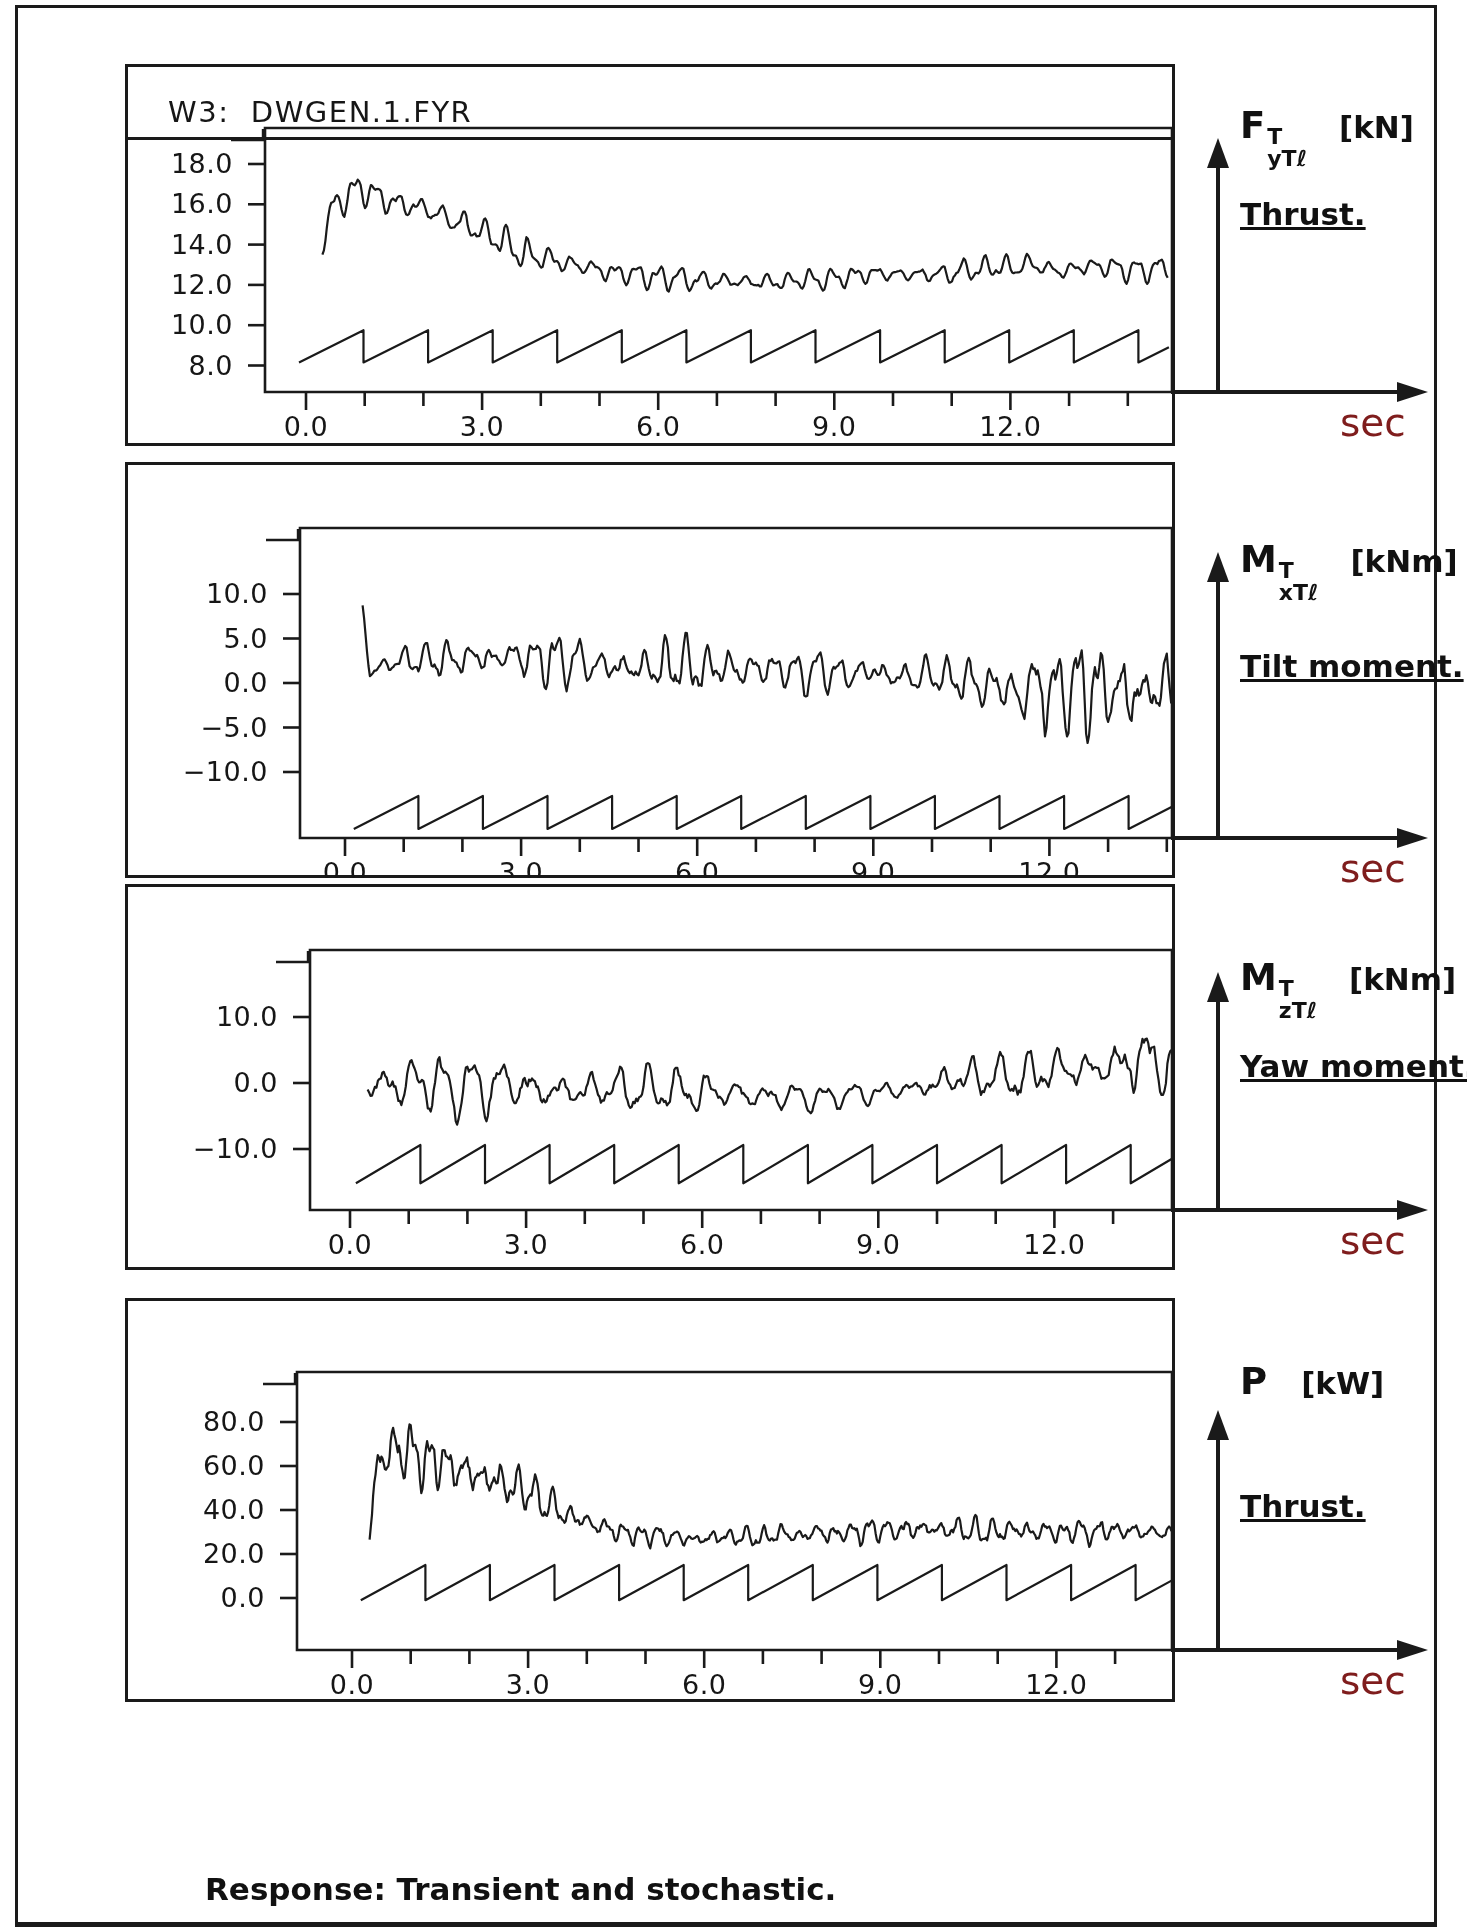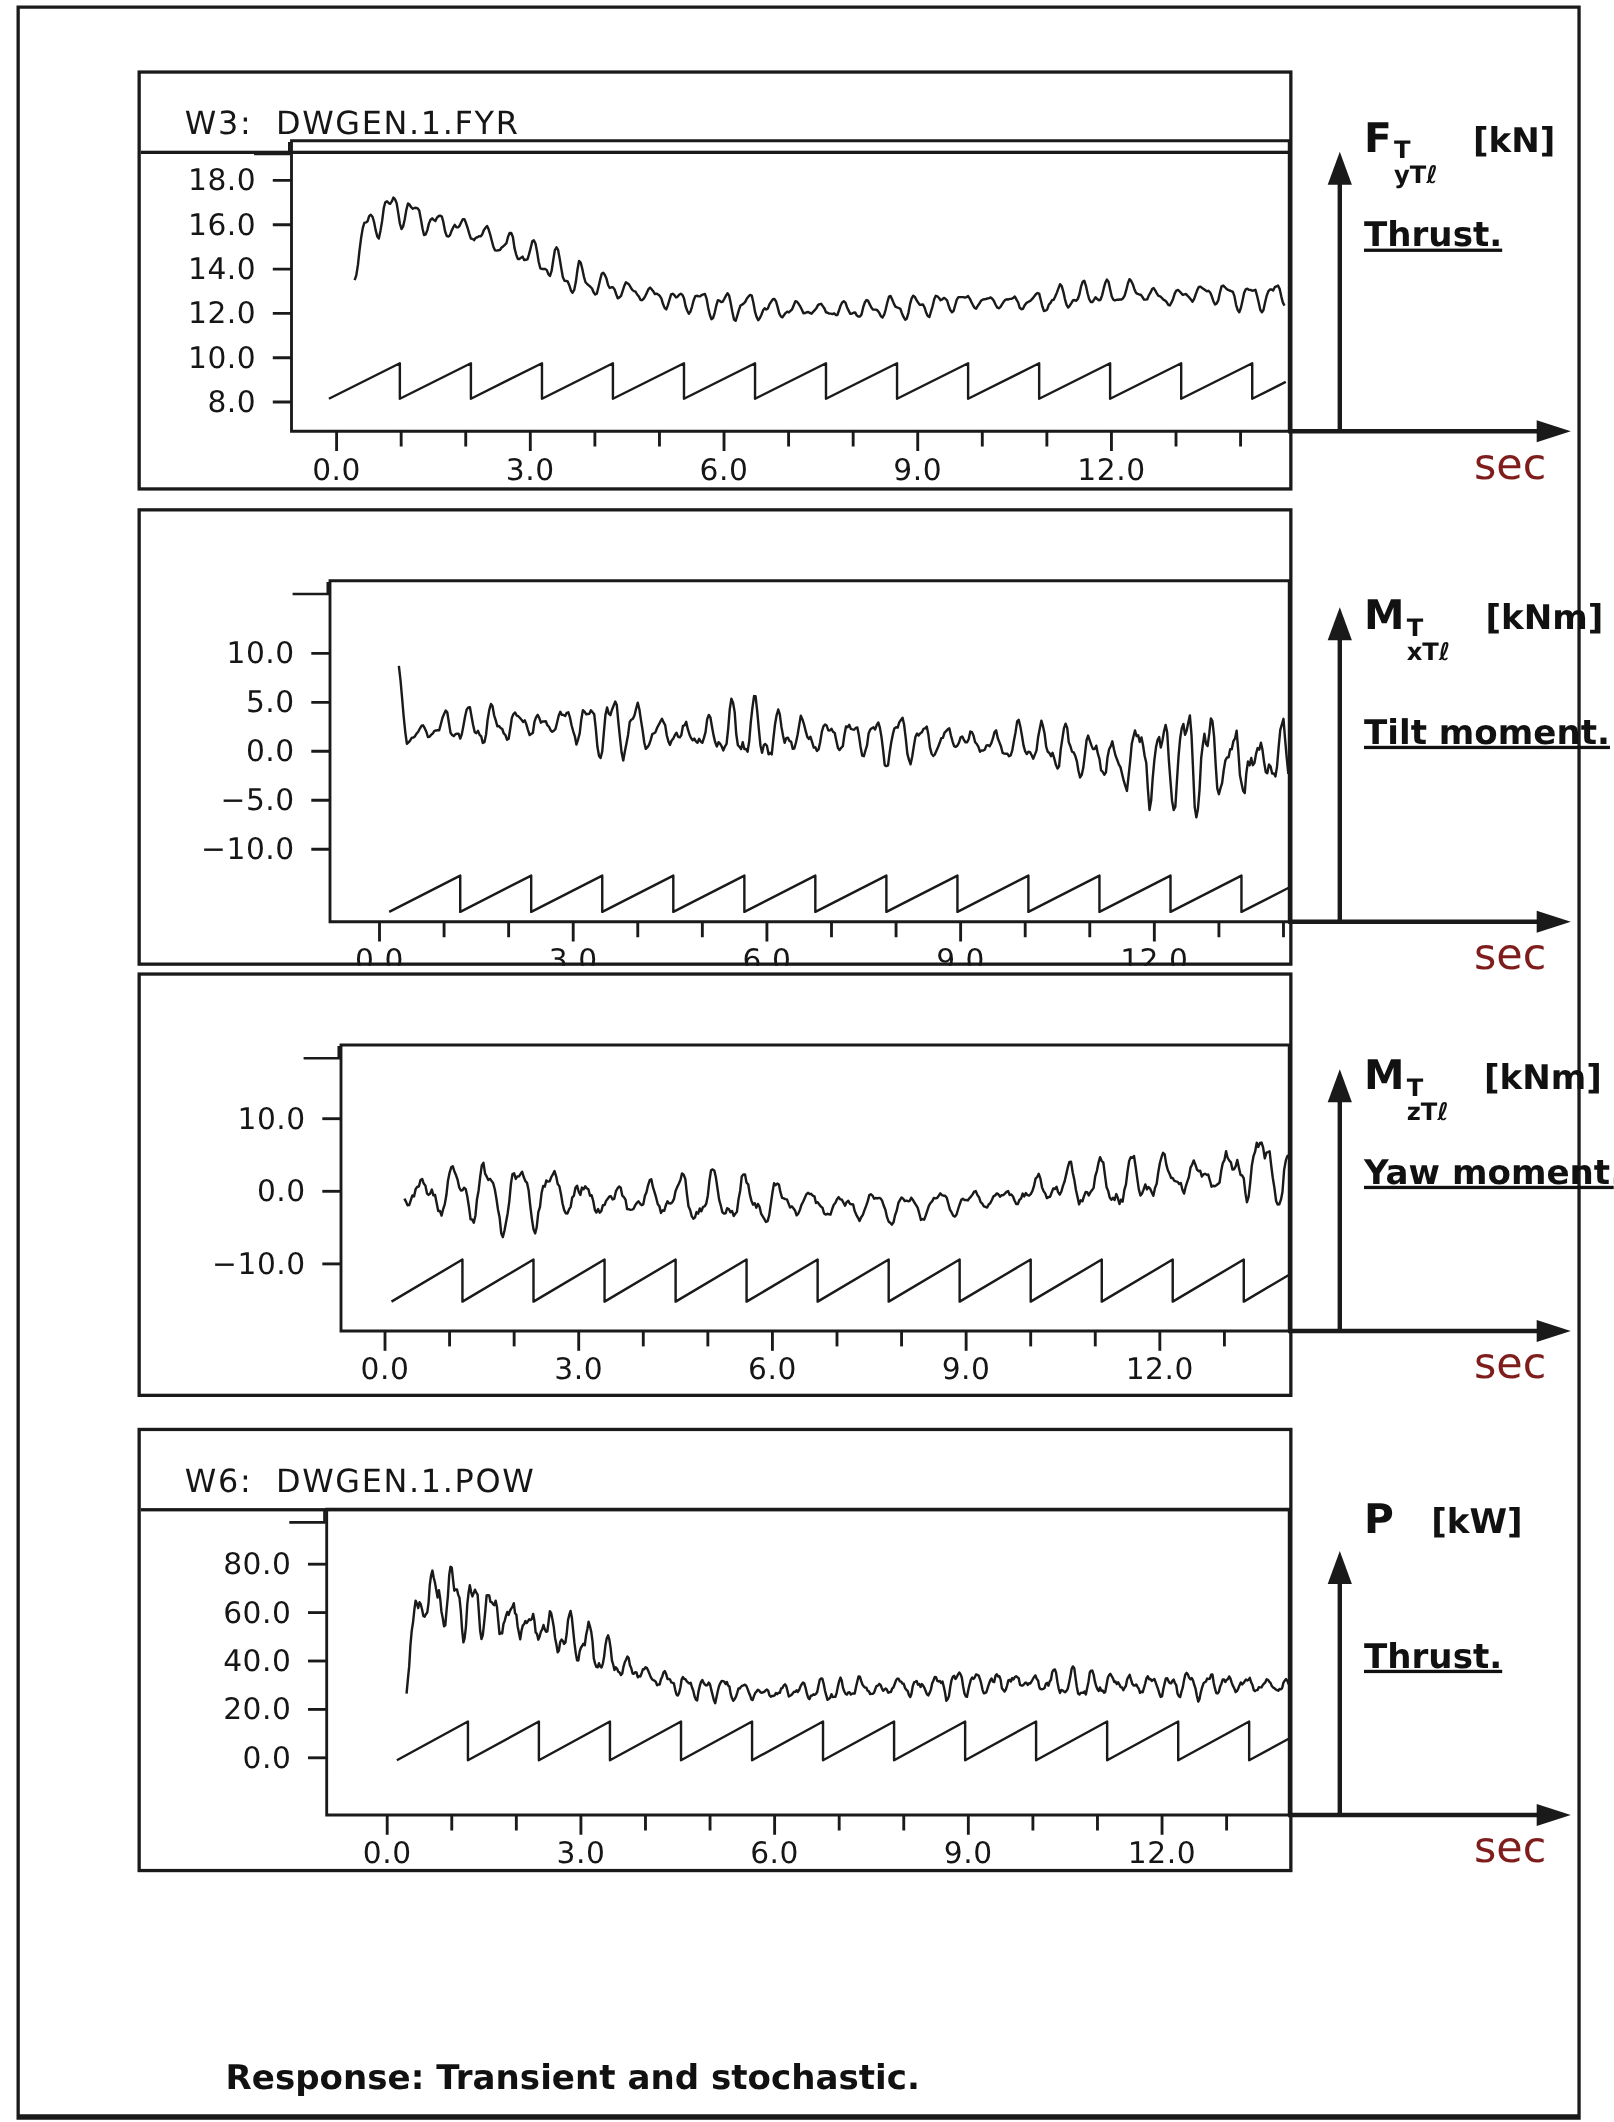--- a/index.html
+++ b/index.html
@@ -147,23 +147,20 @@
       <line x1="870.7" y1="326" x2="870.7" y2="340" stroke="#1a1a1a" stroke-width="2.6"></line>
       <line x1="929.4000000000001" y1="326" x2="929.4000000000001" y2="344" stroke="#1a1a1a" stroke-width="2.6"></line>
       <text x="929.4000000000001" y="370" text-anchor="middle" class="tick">12.0</text>
       <line x1="988.1" y1="326" x2="988.1" y2="340" stroke="#1a1a1a" stroke-width="2.6"></line>
       <path d="M242.6 205.6 L244.1 208.4 L245.5 211.8 L247.0 211.6 L248.5 207.0 L249.9 202.8 L251.4 203.7 L252.9 196.8 L254.4 194.9 L255.8 194.7 L257.3 188.7 L258.8 187.8 L260.2 192.0 L261.7 193.8 L263.2 201.1 L264.6 202.3 L266.1 201.0 L267.6 197.4 L269.0 202.7 L270.5 202.4 L272.0 209.9 L273.4 217.0 L274.9 216.8 L276.4 221.1 L277.8 215.5 L279.3 210.9 L280.8 202.4 L282.2 189.7 L283.7 182.2 L285.2 177.2 L286.6 176.2 L288.1 181.0 L289.6 184.5 L291.0 188.5 L292.5 195.5 L294.0 198.3 L295.4 198.1 L296.9 195.8 L298.4 197.1 L299.8 203.5 L301.3 213.1 L302.8 224.4 L304.2 224.6 L305.7 227.5 L307.2 221.2 L308.6 206.4 L310.1 198.2 L311.6 185.3 L313.0 175.5 L314.5 173.1 L316.0 182.9 L317.5 185.7 L318.9 188.8 L320.4 187.7 L321.9 189.6 L323.3 191.4 L324.8 197.1 L326.3 205.8 L327.7 215.5 L329.2 222.9 L330.7 237.2 L332.1 240.7 L333.6 234.9 L335.1 226.7 L336.5 219.1 L338.0 208.1 L339.5 192.0 L340.9 183.4 L342.4 182.7 L343.9 187.8 L345.3 185.5 L346.8 185.4 L348.3 183.1 L349.7 181.3 L351.2 186.3 L352.7 189.8 L354.1 191.3 L355.6 198.3 L357.1 212.5 L358.5 223.8 L360.0 233.5 L361.5 237.3 L362.9 231.7 L364.4 218.0 L365.9 213.2 L367.3 200.8 L368.8 194.2 L370.3 194.7 L371.7 189.1 L373.2 190.2 L374.7 190.0 L376.2 186.0 L377.6 183.6 L379.1 180.6 L380.6 185.4 L382.0 192.3 L383.5 194.3 L385.0 201.6 L386.4 210.1 L387.9 216.1 L389.4 219.1 L390.8 219.2 L392.3 215.5 L393.8 213.1 L395.2 204.5 L396.7 203.1 L398.2 195.5 L399.6 193.9 L401.1 199.4 L402.6 202.3 L404.0 195.6 L405.5 197.2 L407.0 194.4 L408.4 196.3 L409.9 197.2 L411.4 203.1 L412.8 202.5 L414.3 207.8 L415.8 216.0 L417.2 218.3 L418.7 215.2 L420.2 218.4 L421.6 217.1 L423.1 211.6 L424.6 211.6 L426.0 207.7 L427.5 205.7 L429.0 203.7 L430.4 203.5 L431.9 206.4 L433.4 205.8 L434.9 199.1 L436.3 196.4 L437.8 194.6 L439.3 195.8 L440.7 202.9 L442.2 204.3 L443.7 206.8 L445.1 215.1 L446.6 215.3 L448.1 215.9 L449.5 215.7 L451.0 214.8 L452.5 211.6 L453.9 209.6 L455.4 208.1 L456.9 210.2 L458.3 211.6 L459.8 210.9 L461.3 203.1 L462.7 199.8 L464.2 193.3 L465.7 188.8 L467.1 188.0 L468.6 195.3 L470.1 200.0 L471.5 204.8 L473.0 210.8 L474.5 212.7 L475.9 218.7 L477.4 216.3 L478.9 216.7 L480.3 211.6 L481.8 208.1 L483.3 210.0 L484.7 210.1 L486.2 209.0 L487.7 205.9 L489.1 198.9 L490.6 195.2 L492.1 192.1 L493.6 188.7 L495.0 182.7 L496.5 183.9 L498.0 187.8 L499.4 200.8 L500.9 212.6 L502.4 216.0 L503.8 221.5 L505.3 223.9 L506.8 222.8 L508.2 217.9 L509.7 219.3 L511.2 214.6 L512.6 217.2 L514.1 213.3 L515.6 212.6 L517.0 210.4 L518.5 202.8 L520.0 188.9 L521.4 180.0 L522.9 179.1 L524.4 180.2 L525.8 186.3 L527.3 196.7 L528.8 206.8 L530.2 211.7 L531.7 218.1 L533.2 219.3 L534.6 219.0 L536.1 214.4 L537.6 215.1 L539.0 218.0 L540.5 216.9 L542.0 221.4 L543.4 219.4 L544.9 217.8 L546.4 206.1 L547.9 198.5 L549.3 185.6 L550.8 183.8 L552.3 183.8 L553.7 191.2 L555.2 192.6 L556.7 202.0 L558.1 207.5 L559.6 211.2 L561.1 209.8 L562.5 213.9 L564.0 210.5 L565.5 213.1 L566.9 219.2 L568.4 221.7 L569.9 224.3 L571.3 226.9 L572.8 226.2 L574.3 220.7 L575.7 210.9 L577.2 200.3 L578.7 191.6 L580.1 193.4 L581.6 192.0 L583.1 192.8 L584.5 199.8 L586.0 205.0 L587.5 205.5 L588.9 206.1 L590.4 206.3 L591.9 210.2 L593.3 213.8 L594.8 212.7 L596.3 214.4 L597.7 216.4 L599.2 220.8 L600.7 219.3 L602.1 216.1 L603.6 211.3 L605.1 208.5 L606.6 205.0 L608.0 201.8 L609.5 200.4 L611.0 201.5 L612.4 201.3 L613.9 203.0 L615.4 203.6 L616.8 209.6 L618.3 208.9 L619.8 211.0 L621.2 212.9 L622.7 213.9 L624.2 219.2 L625.6 220.2 L627.1 219.4 L628.6 219.9 L630.0 220.2 L631.5 215.3 L633.0 211.2 L634.4 209.6 L635.9 206.3 L637.4 204.3 L638.8 206.2 L640.3 206.6 L641.8 209.4 L643.2 212.1 L644.7 208.8 L646.2 207.6 L647.6 210.3 L649.1 210.8 L650.6 211.0 L652.0 217.0 L653.5 220.4 L655.0 223.1 L656.4 226.0 L657.9 222.6 L659.4 220.4 L660.8 216.3 L662.3 212.5 L663.8 208.2 L665.3 202.5 L666.7 201.7 L668.2 202.9 L669.7 205.8 L671.1 205.1 L672.6 205.5 L674.1 205.0 L675.5 205.4 L677.0 207.7 L678.5 212.4 L679.9 215.8 L681.4 222.5 L682.9 226.6 L684.3 227.6 L685.8 229.3 L687.3 227.2 L688.7 220.8 L690.2 216.6 L691.7 209.6 L693.1 207.1 L694.6 204.6 L696.1 205.7 L697.5 207.9 L699.0 207.4 L700.5 208.0 L701.9 207.8 L703.4 204.8 L704.9 206.9 L706.3 209.2 L707.8 211.5 L709.3 214.1 L710.7 219.2 L712.2 225.0 L713.7 224.2 L715.1 224.9 L716.6 220.9 L718.1 216.3 L719.5 212.0 L721.0 209.6 L722.5 207.9 L724.0 205.0 L725.4 205.4 L726.9 205.1 L728.4 203.0 L729.8 200.9 L731.3 202.5 L732.8 203.0 L734.2 203.1 L735.7 204.9 L737.2 210.5 L738.6 215.6 L740.1 218.2 L741.6 221.2 L743.0 222.0 L744.5 220.3 L746.0 215.3 L747.4 211.0 L748.9 206.8 L750.4 205.8 L751.8 207.0 L753.3 206.9 L754.8 207.3 L756.2 205.4 L757.7 203.8 L759.2 201.8 L760.6 199.3 L762.1 198.8 L763.6 202.5 L765.0 204.4 L766.5 208.9 L768.0 210.3 L769.4 212.6 L770.9 213.2 L772.4 213.8 L773.8 211.0 L775.3 209.7 L776.8 206.7 L778.2 203.5 L779.7 202.7 L781.2 200.9 L782.7 201.8 L784.1 203.9 L785.6 202.6 L787.1 202.4 L788.5 201.1 L790.0 199.5 L791.5 198.8 L792.9 202.3 L794.4 201.9 L795.9 203.7 L797.3 207.4 L798.8 210.5 L800.3 210.7 L801.7 206.9 L803.2 205.7 L804.7 201.1 L806.1 203.6 L807.6 200.6 L809.1 202.5 L810.5 202.9 L812.0 201.6 L813.5 198.9 L814.9 194.6 L816.4 187.5 L817.9 186.0 L819.3 183.1 L820.8 187.3 L822.3 195.4 L823.7 198.8 L825.2 200.9 L826.7 205.2 L828.1 204.3 L829.6 204.0 L831.1 200.1 L832.5 196.4 L834.0 196.9 L835.5 194.9 L836.9 199.8 L838.4 202.0 L839.9 199.2 L841.4 193.9 L842.8 190.1 L844.3 183.6 L845.8 176.9 L847.2 172.3 L848.7 172.2 L850.2 181.9 L851.6 188.2 L853.1 197.6 L854.6 204.3 L856.0 210.9 L857.5 207.2 L859.0 208.1 L860.4 203.6 L861.9 199.7 L863.4 199.8 L864.8 202.7 L866.3 199.9 L867.8 197.9 L869.2 195.9 L870.7 185.1 L872.2 180.4 L873.6 173.2 L875.1 168.0 L876.6 171.5 L878.0 172.7 L879.5 184.3 L881.0 195.4 L882.4 198.6 L883.9 204.8 L885.4 206.7 L886.8 204.9 L888.3 206.9 L889.8 201.5 L891.2 205.0 L892.7 210.6 L894.2 206.5 L895.6 208.4 L897.1 198.0 L898.6 192.7 L900.1 180.4 L901.5 171.4 L903.0 168.0 L904.5 168.6 L905.9 166.9 L907.4 176.7 L908.9 187.5 L910.3 197.2 L911.8 202.8 L913.3 200.9 L914.7 197.3 L916.2 192.7 L917.7 197.3 L919.1 195.1 L920.6 196.6 L922.1 200.0 L923.5 203.1 L925.0 195.9 L926.5 192.2 L927.9 182.1 L929.4 173.5 L930.9 168.0 L932.3 164.0 L933.8 165.4 L935.3 174.7 L936.7 179.9 L938.2 183.0 L939.7 186.9 L941.1 186.9 L942.6 189.5 L944.1 190.0 L945.5 190.4 L947.0 192.3 L948.5 191.4 L949.9 197.6 L951.4 201.1 L952.9 194.8 L954.3 190.5 L955.8 186.0 L957.3 177.5 L958.8 174.6 L960.2 170.9 L961.7 174.7 L963.2 179.3 L964.6 180.7 L966.1 180.3 L967.6 185.6 L969.0 183.7 L970.5 183.1 L972.0 184.0 L973.4 183.8 L974.9 189.2 L976.4 194.8 L977.8 193.9 L979.3 194.5 L980.8 193.5 L982.2 192.4 L983.7 191.0 L985.2 180.4 L986.6 173.5 L988.1 170.7 L989.6 162.6 L991.0 168.5 L992.5 171.0 L994.0 172.7 L995.4 179.2 L996.9 178.9 L998.4 176.1 L999.8 170.5 L1001.3 177.6 L1002.8 184.2 L1004.2 184.6 L1005.7 187.3 L1007.2 200.7 L1008.6 208.9 L1010.1 204.1 L1011.6 190.9 L1013.0 175.7 L1014.5 167.3 L1016.0 163.0 L1017.5 154.8 L1018.9 158.7 L1020.4 155.0 L1021.9 154.7 L1023.3 159.3 L1024.8 169.1 L1026.3 163.8 L1027.7 163.3 L1029.2 162.7 L1030.7 176.0 L1032.1 186.9 L1033.6 196.1 L1035.1 207.8 L1036.5 211.0 L1038.0 210.8 L1039.5 206.6 L1040.9 199.4 L1042.4 179.5 L1043.9 171.2 L1045.3 167.1 L1046.8 165.9" fill="none" stroke="#1a1a1a" stroke-width="2.2" stroke-linejoin="round"></path>
       <path d="M230.9 299.3 L295.4 261.0 L295.4 299.3 L360.0 261.0 L360.0 299.3 L424.6 261.0 L424.6 299.3 L489.2 261.0 L489.2 299.3 L553.7 261.0 L553.7 299.3 L618.3 261.0 L618.3 299.3 L682.9 261.0 L682.9 299.3 L747.4 261.0 L747.4 299.3 L812.0 261.0 L812.0 299.3 L876.6 261.0 L876.6 299.3 L941.1 261.0 L941.1 299.3 L1005.7 261.0 L1005.7 299.3 L1047.0 274.8" fill="none" stroke="#1a1a1a" stroke-width="2.2" stroke-linejoin="round"></path>
     </svg>
 </section>
 
 <section class="panel" style="top:1298px;height:404px">
-  <div class="titlebar">
-    <span class="title">W6:  DWGEN.1.POW</span>
-  </div>
   <svg class="plot" width="1050" height="404" viewBox="0 0 1050 404">
       <path d="M138 86 L170 86 L170 75" fill="none" stroke="#1a1a1a" stroke-width="2.4"></path>
       <path d="M172 352 L172 74 L1047 74 L1047 352 Z" fill="none" stroke="#1a1a1a" stroke-width="2.6"></path>
       <line x1="155" y1="124" x2="172" y2="124" stroke="#1a1a1a" stroke-width="2.6"></line>
       <text x="140" y="133" text-anchor="end" class="tick">80.0</text>
       <line x1="155" y1="168" x2="172" y2="168" stroke="#1a1a1a" stroke-width="2.6"></line>
       <text x="140" y="177" text-anchor="end" class="tick">60.0</text>
       <line x1="155" y1="212" x2="172" y2="212" stroke="#1a1a1a" stroke-width="2.6"></line>
       <text x="140" y="221" text-anchor="end" class="tick">40.0</text>
       <line x1="155" y1="256" x2="172" y2="256" stroke="#1a1a1a" stroke-width="2.6"></line>

